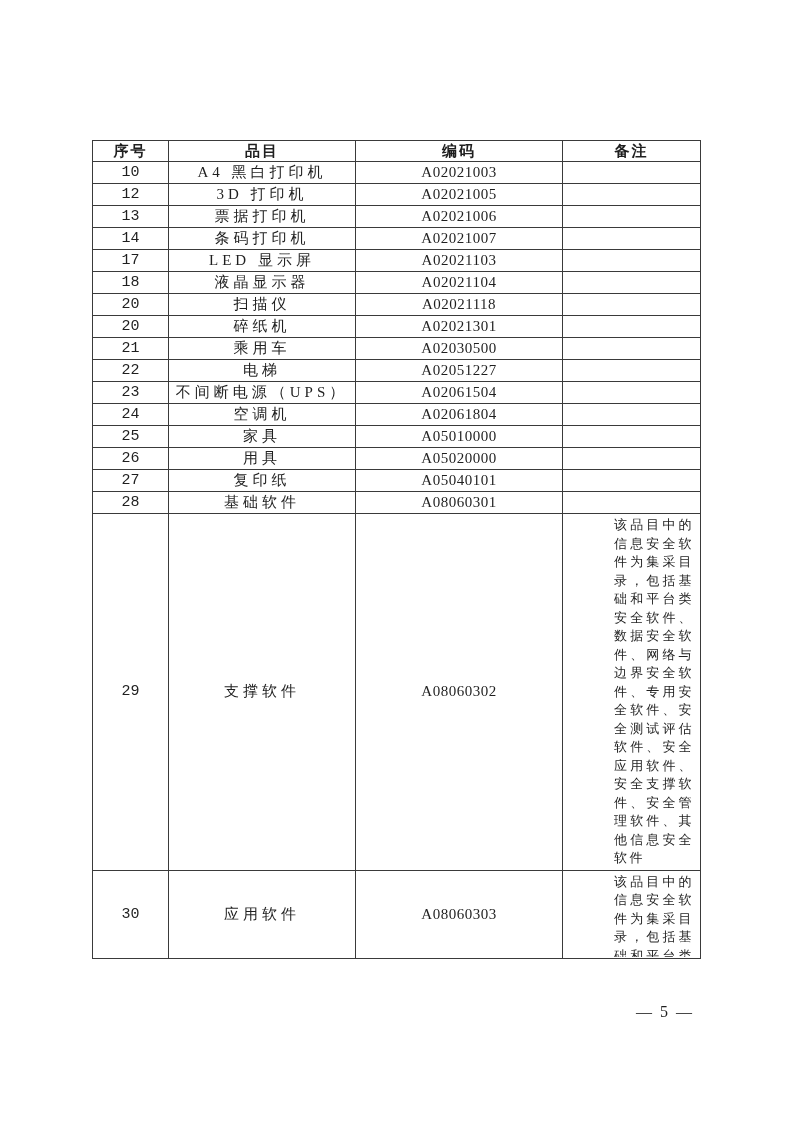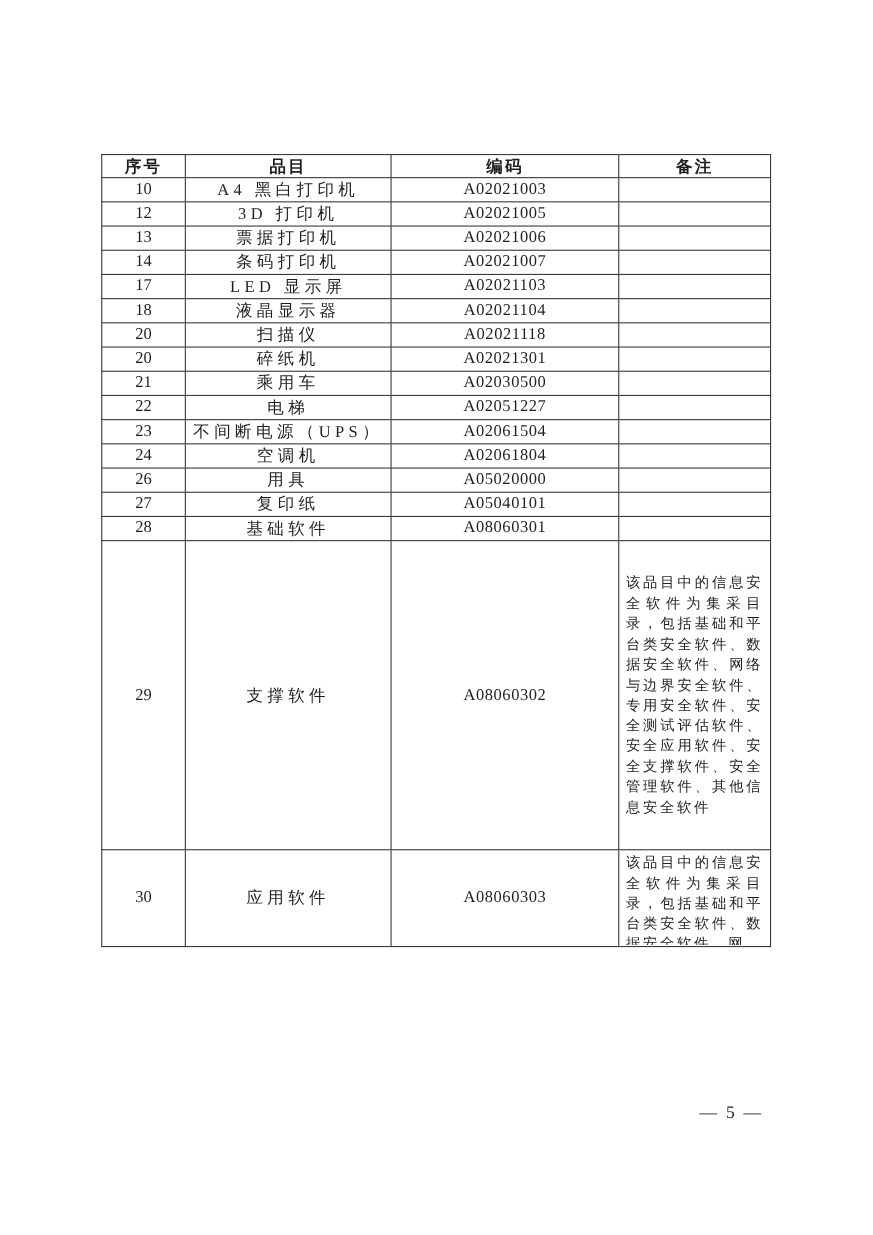--- a/index.html
+++ b/index.html
@@ -30,32 +30,33 @@
     overflow: hidden;
   }
   table.catalog th {
     height: 21px;
     font-weight: bold;
     letter-spacing: 2px;
   }
   table.catalog td { height: 22px; }
   td.cell-item { letter-spacing: 4px; }
   td.cell-code { letter-spacing: 0.5px; }
-  td.cell-no { letter-spacing: 0; }
+  td.cell-no { letter-spacing: 0; font-family: Liberation Mono, monospace; }
   td.cell-remark {
     text-align: justify;
     vertical-align: middle;
   }
   .remark-inner {
     padding: 2px 6px;
     font-size: 13px;
     line-height: 18.5px;
     letter-spacing: 2.5px;
     text-align: justify;
     text-justify: inter-character;
+    margin-left: 45px;
   }
   tr.r29 td { height: 281px; }
   tr.r30 td { height: 88px; }
   tr.r30 td.cell-remark { vertical-align: top; }
   tr.r30 .remark-inner { max-height: 86px; overflow: hidden; }
   .page-number {
     position: absolute;
     top: 1003px;
     left: 0;
     width: 694px;
@@ -175,20 +176,28 @@
     </td>
   </tr>
         <tr class="r24">
     <td class="cell-no">24</td>
     <td class="cell-item">空调机</td>
     <td class="cell-code">A02061804</td>
     <td class="cell-remark">
       <div class="remark-inner"></div>
     </td>
   </tr>
+        <tr class="r25">
+    <td class="cell-no">25</td>
+    <td class="cell-item">家具</td>
+    <td class="cell-code">A05010000</td>
+    <td class="cell-remark">
+      <div class="remark-inner"></div>
+    </td>
+  </tr>
         <tr class="r26">
     <td class="cell-no">26</td>
     <td class="cell-item">用具</td>
     <td class="cell-code">A05020000</td>
     <td class="cell-remark">
       <div class="remark-inner"></div>
     </td>
   </tr>
         <tr class="r27">
     <td class="cell-no">27</td>

